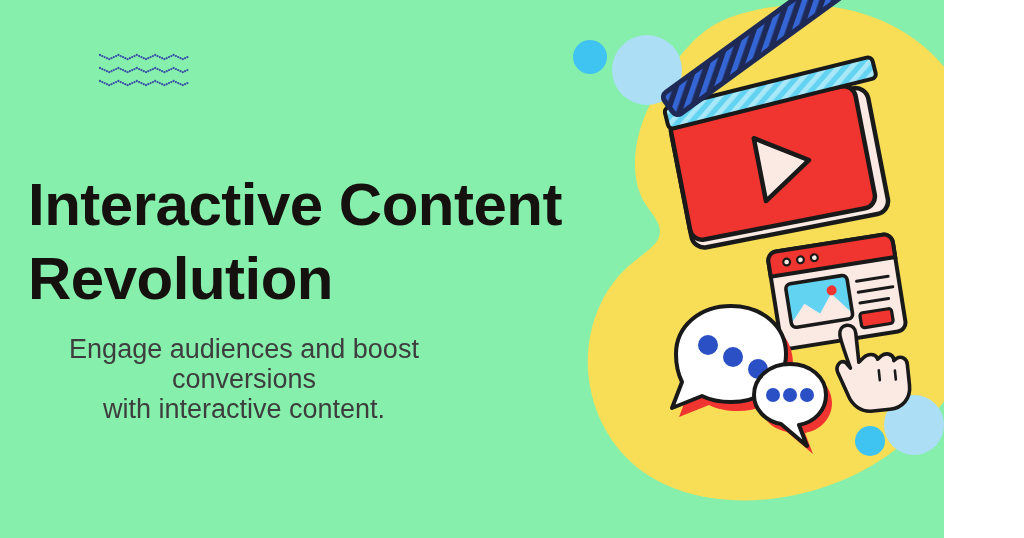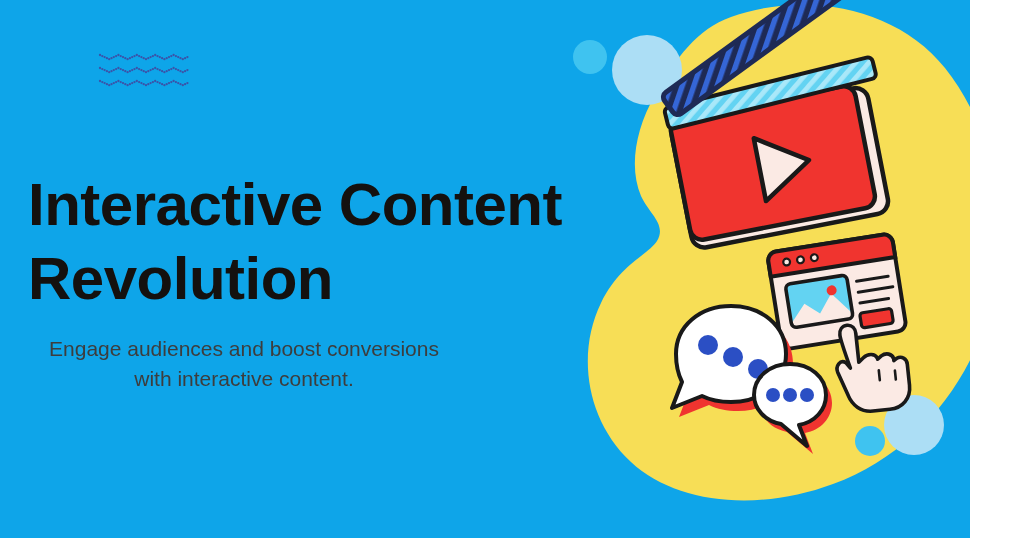--- a/index.html
+++ b/index.html
@@ -5,24 +5,23 @@
 <style>
   html, body {
     margin: 0;
     padding: 0;
     background: #ffffff;
   }
   #banner {
     position: relative;
     width: 944px;
     height: 538px;
-    background: #0ea5e9;
+    background: #86efac;
     overflow: hidden;
     font-family: "Liberation Sans", sans-serif;
-    padding-left: 26px;
   }
 
   
   #zigzag {
     position: absolute;
     left: 98px;
     top: 48px;
     width: 92px;
     height: 44px;
   }
@@ -44,21 +43,21 @@
     font-weight: 700;
     letter-spacing: -0.5px;
     color: #14110f;
     white-space: pre-line;
   }
   #subhead {
     margin: 18px 0 0 0;
     width: 432px;
     text-align: center;
     font-family: "Liberation Sans", sans-serif;
-    font-size: 21px;
+    font-size: 27px;
     line-height: 30px;
     font-weight: 400;
     color: #3d3d3d;
     white-space: pre-line;
   }
 
   
   #art {
     position: absolute;
     left: 545px;

